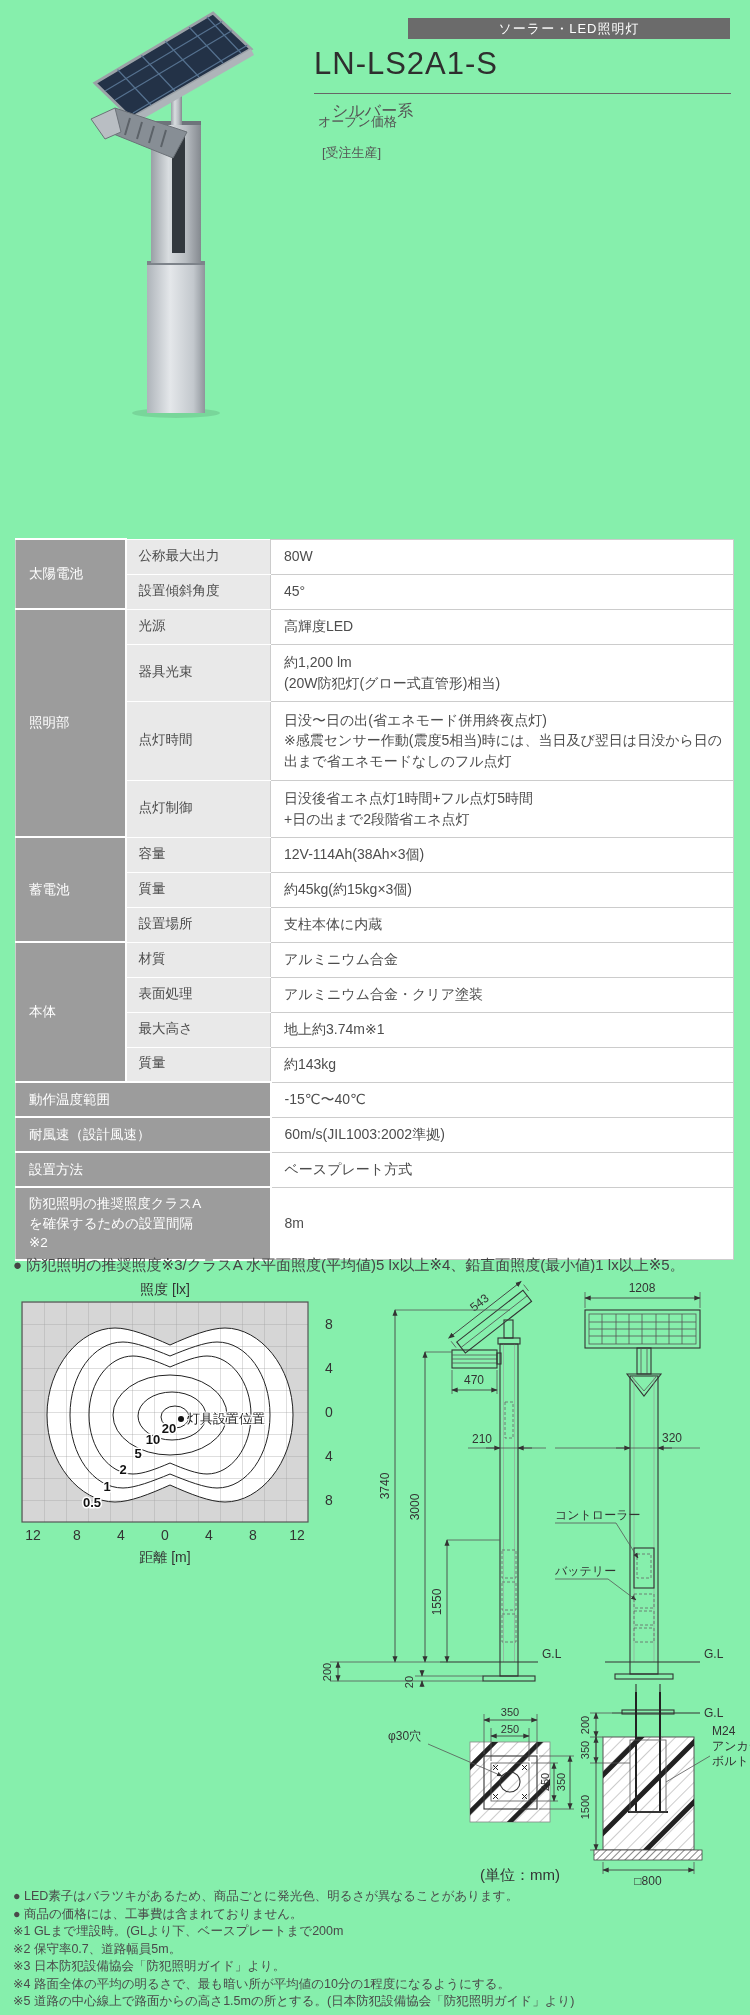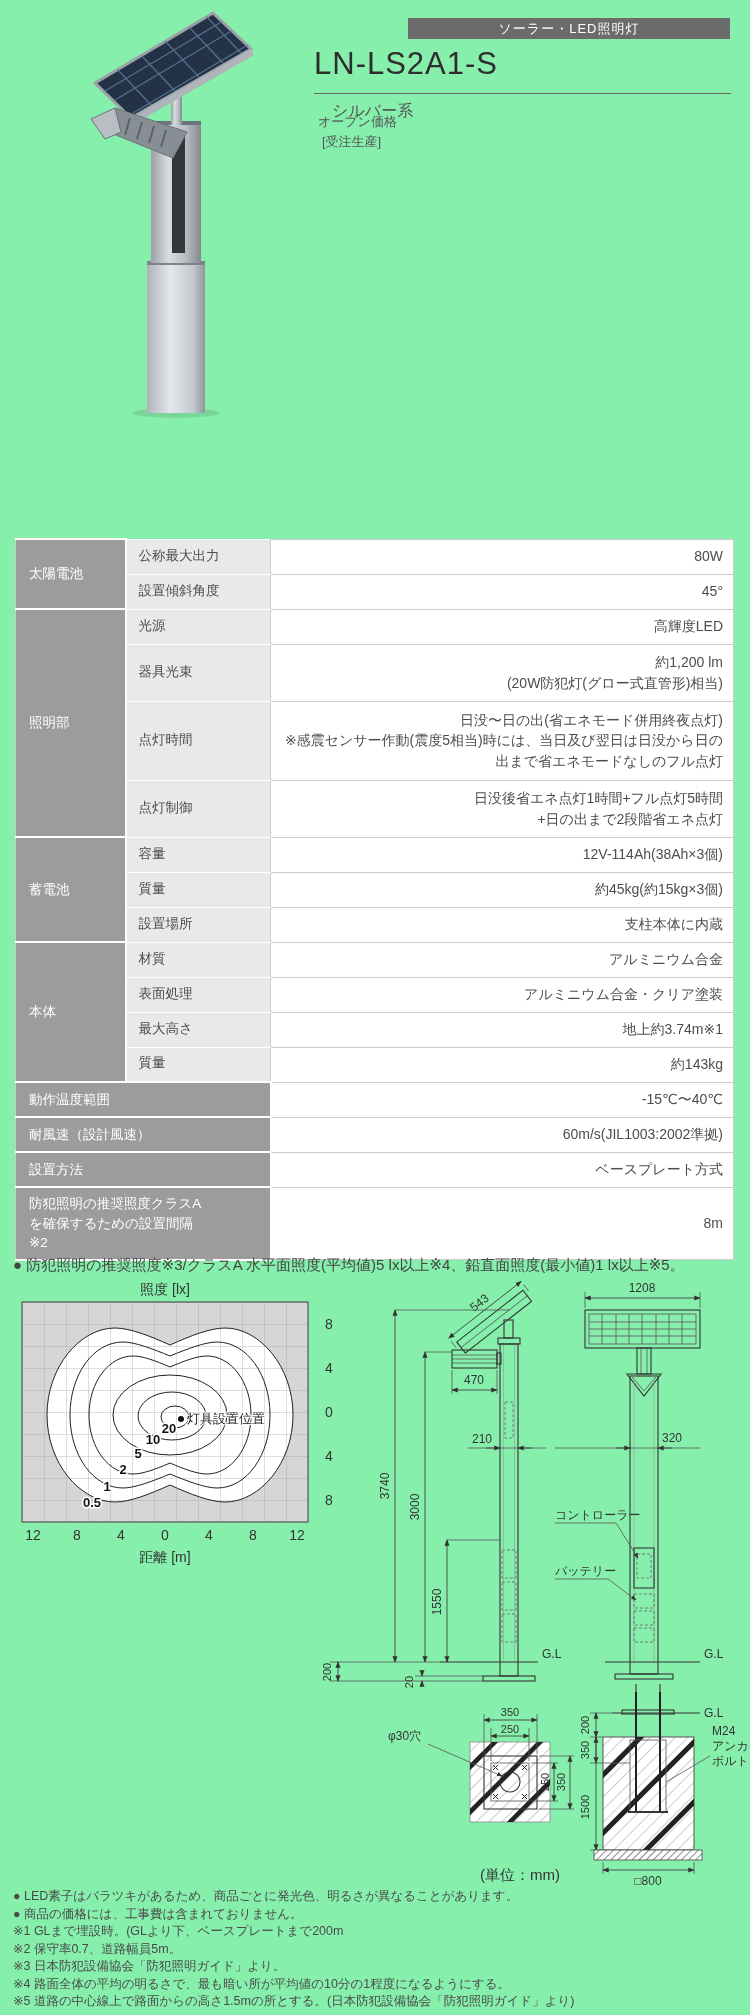--- a/index.html
+++ b/index.html
@@ -6,33 +6,33 @@
   body{font-family:"Liberation Sans","DejaVu Sans",sans-serif;color:#444;}
   .page{position:relative;width:750px;height:2015px;background:#86efac;overflow:hidden;padding-left:8px;}
 
   
   .badge{position:absolute;left:408px;top:18px;width:322px;height:21px;background:#6b6b6b;
          color:#fff;font-size:13px;letter-spacing:1px;text-align:center;line-height:21px;}
   .model{position:absolute;left:314px;top:46px;font-size:31px;color:#2e2e2e;letter-spacing:1px;}
   .hr1{position:absolute;left:314px;top:93px;width:417px;border-top:1px solid #666;}
   .sub1{position:absolute;left:332px;top:101px;font-size:16px;color:#555;}
   .sub2{position:absolute;left:318px;top:113px;font-size:13px;color:#555;}
-  .sub3{position:absolute;left:322px;top:133px;font-size:13px;color:#555;}
+  .sub3{position:absolute;left:322px;top:144px;font-size:13px;color:#555;}
 
   
   .photo{position:absolute;left:55px;top:5px;}
 
   
   .specwrap{position:absolute;left:15px;top:538px;}
   table.spec{border-collapse:collapse;width:718px;table-layout:fixed;}
   .spec col.c1{width:110px}.spec col.c2{width:145px}.spec col.c3{width:463px}
   .spec td{border:1px solid #ccc;font-size:13.5px;line-height:1.45;padding:6px 10px;vertical-align:middle;color:#4d4d4d;}
   .spec td.cat{background:#9c9c9c;color:#fff;border:2px solid #fff;border-left:1px solid #ccc;padding-left:13px;white-space:pre-line;}
   .spec td.lbl{background:#e9e9e9;border:1px solid #fff;border-right:1px solid #ccc;padding-left:12px;font-family:Liberation Mono, monospace;}
-  .spec td.val{background:#fff;font-size:14px;white-space:pre-line;padding-left:13px;text-align:right;}
+  .spec td.val{background:#fff;font-size:14px;white-space:pre-line;padding-left:13px;}
   .h35{height:35px}.h57{height:57px}.h79{height:79px}.h66{height:66px}
 
   .note1{position:absolute;left:13px;top:1256px;font-size:15px;color:#444;}
 
   
   .chart{position:absolute;left:15px;top:1272px;}
   .draw{position:absolute;left:300px;top:1272px;}
   svg text{font-family:"Liberation Sans","DejaVu Sans",sans-serif;}
   .ax{font-size:14px;fill:#333;}
   .ttl{font-size:14px;fill:#333;}

